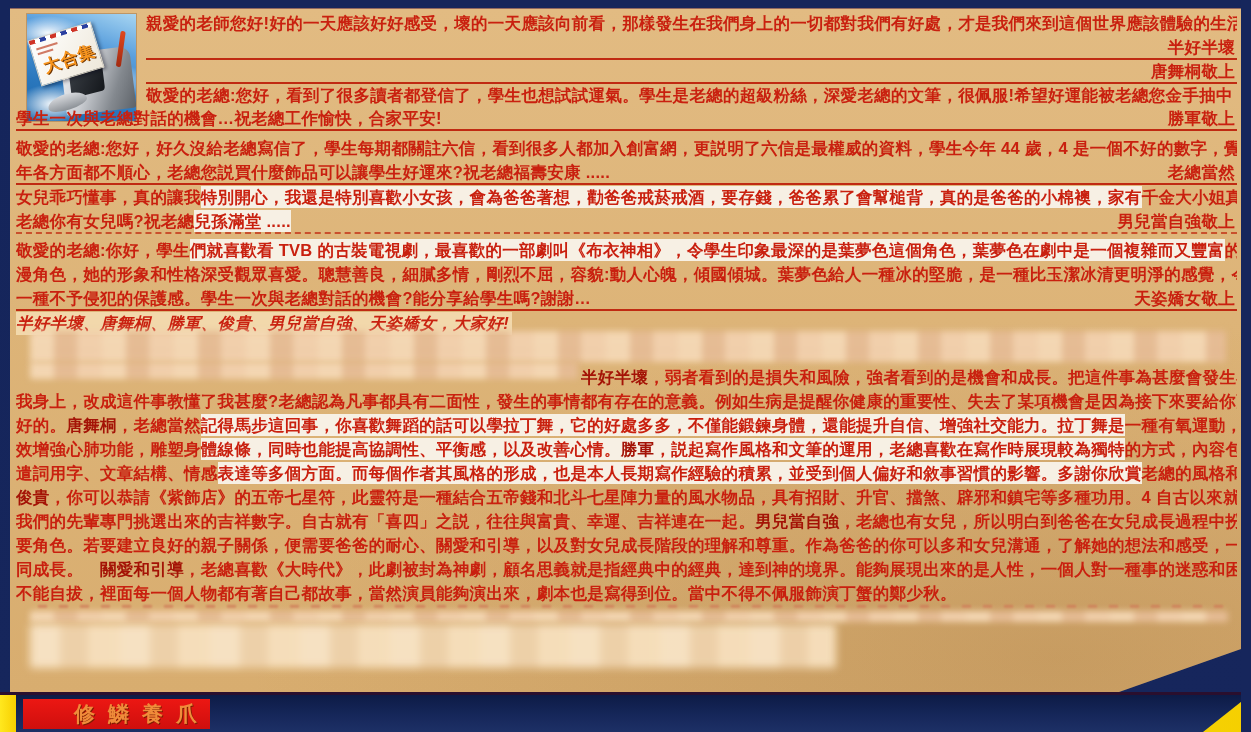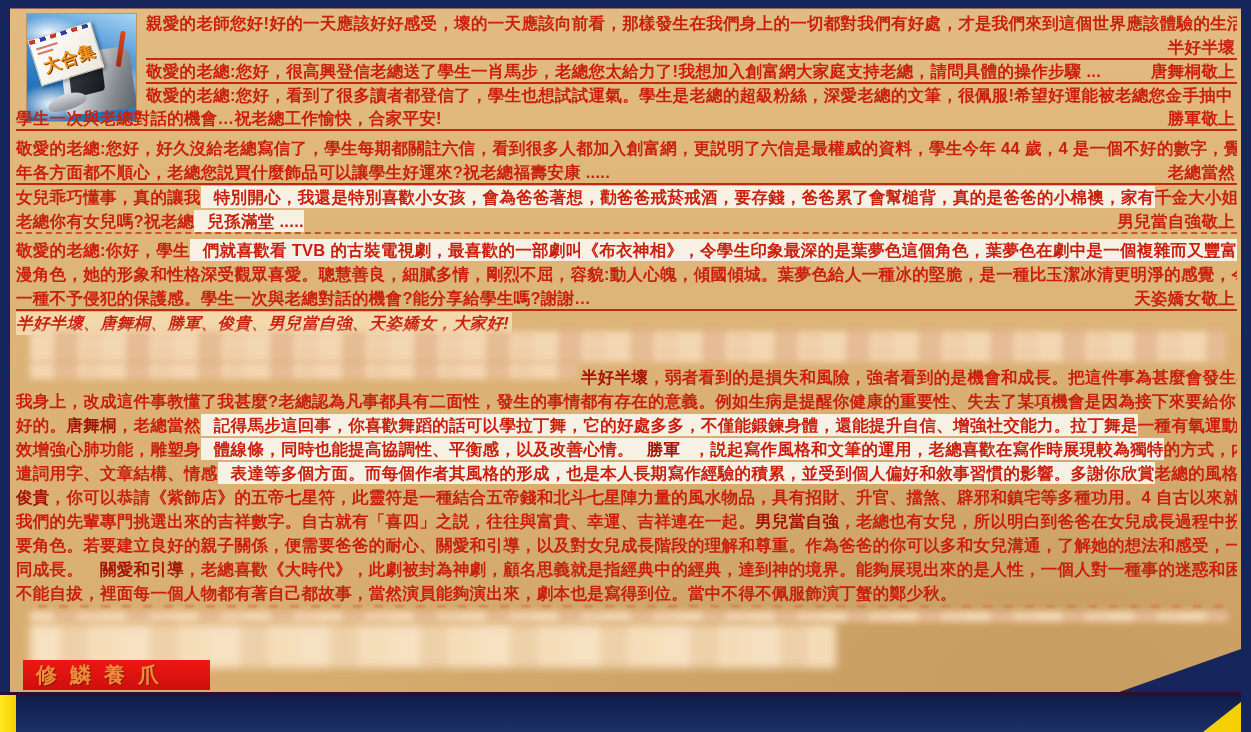--- a/index.html
+++ b/index.html
@@ -21,37 +21,37 @@
   }
   
   #footer{position:absolute;left:0;top:692px;width:1251px;height:40px;
     background:linear-gradient(180deg,#0d1b46 0%,#16275a 55%,#1d3066 100%);
     border-top:3px solid #2a0f2e;box-sizing:border-box;}
   #corner-yellow{position:absolute;left:0;top:660px;width:1251px;height:72px;
     background:linear-gradient(135deg,#fff23a,#f5cf00);
     clip-path:polygon(1203px 72px,1251px 34px,1251px 72px);}
   #yellow-bar{position:absolute;left:0;top:695px;width:16px;height:37px;
     background:linear-gradient(90deg,#ffe81f,#f7cf00);}
-  #stamp{position:absolute;left:23px;top:660px;width:187px;height:30px;
+  #stamp{position:absolute;left:23px;top:699px;width:187px;height:30px;
     background:linear-gradient(180deg,#ec1713,#cf0f0d);
-    display:flex;align-items:center;justify-content:flex-start;}
+    display:flex;align-items:center;justify-content:flex-end;}
   #stamp .stamp-text{font-size:21px;font-weight:900;color:#f08c3a;
     letter-spacing:13px;text-indent:13px;text-shadow:1px 1px 0 #7d1d00;white-space:nowrap;}
   
   #right-border{position:absolute;right:0;top:0;width:10px;height:732px;background:#16265c;}
   
   .tline{
     position:absolute;right:14px;height:24px;line-height:23px;
     font-size:16.5px;letter-spacing:0.3px;font-weight:600;color:#c9200f;
     white-space:nowrap;overflow:hidden;
   }
   .ul-solid{border-bottom:2px solid #c02a12;height:22px;}
   .ul-dash{border-bottom:2px dashed #c9502c;height:22px;}
   .tline .b{font-weight:900;color:#a41306;}
-  .tline .hl{background:#f7f0e4;box-shadow:0 -2px 0 #f7f0e4,0 2px 0 #f7f0e4;padding-left:13px;}
+  .tline .hl{background:#f7f0e4;box-shadow:0 -2px 0 #f7f0e4,0 2px 0 #f7f0e4;}
   .tline .band{background:rgba(248,228,188,.75);box-shadow:0 0 0 3px rgba(248,228,188,.75);}
   .sign{position:absolute;right:2px;top:0;font-weight:600;color:#c9200f;}
   
   .blur{position:absolute;filter:blur(3px);border-radius:2px;}
   .blur-mottle{
     background-image:
       repeating-linear-gradient(90deg, rgba(244,215,180,.95) 0 24px, rgba(229,187,148,.95) 24px 47px, rgba(241,207,172,.95) 47px 72px),
       repeating-linear-gradient(0deg, rgba(255,236,212,.4) 0 8px, rgba(219,173,133,.4) 8px 16px);
   }
   .blur-light{
@@ -110,21 +110,21 @@
       <div class="env-stripe"></div>
       <div class="env-line env-line1"></div>
       <div class="env-line env-line2"></div>
       <span class="env-title">大合集</span>
     </div>
   </div>
 
   <div id="text-layer">
       <div class="tline" style="top: 12px; left: 146px;"><span><span>親愛的老師您好!好的一天應該好好感受，壞的一天應該向前看，那樣發生在我們身上的一切都對我們有好處，才是我們來到這個世界應該體驗的生活。</span></span></div>
       <div class="tline ul-solid" style="top: 36px; left: 146px;"><span class="sign">半好半壞</span></div>
-      <div class="tline ul-solid" style="top: 60px; left: 146px;"><span><span>敬愛的老總:您好，很高興登信老總送了學生一肖馬步，老總您太給力了!我想加入創富網大家庭支持老總，請問具體的操作步驟 ...</span></span><span class="sign">唐舞桐敬上</span></div>
+      <div class="tline ul-solid" style="top: 60px; left: 146px;"><span class="sign">唐舞桐敬上</span></div>
       <div class="tline" style="top: 84px; left: 146px;"><span><span>敬愛的老總:您好，看到了很多讀者都登信了，學生也想試試運氣。學生是老總的超級粉絲，深愛老總的文筆，很佩服!希望好運能被老總您金手抽中，給</span></span></div>
       <div class="tline ul-solid" style="top: 107px; left: 16px;"><span><span>學生一次與老總對話的機會…祝老總工作愉快，合家平安!</span></span><span class="sign">勝軍敬上</span></div>
       <div class="tline" style="top: 137px; left: 16px;"><span><span>敬愛的老總:您好，好久沒給老總寫信了，學生每期都關註六信，看到很多人都加入創富網，更説明了六信是最權威的資料，學生今年 44 歲，4 是一個不好的數字，覺得今</span></span></div>
       <div class="tline ul-solid" style="top: 161px; left: 16px;"><span><span>年各方面都不順心，老總您説買什麼飾品可以讓學生好運來?祝老總福壽安康 .....</span></span><span class="sign">老總當然</span></div>
       <div class="tline" style="top: 186px; left: 16px;"><span><span>女兒乖巧懂事，真的讓我</span><span class="hl">特別開心，我還是特別喜歡小女孩，會為爸爸著想，勸爸爸戒菸戒酒，要存錢，爸爸累了會幫槌背，真的是爸爸的小棉襖，家有</span><span>千金大小姐真幸福，</span></span></div>
       <div class="tline ul-dash" style="top: 210px; left: 16px;"><span><span>老總你有女兒嗎?祝老總</span><span class="hl">兒孫滿堂 .....</span></span><span class="sign">男兒當自強敬上</span></div>
       <div class="tline" style="top: 239px; left: 16px;"><span><span>敬愛的老總:你好，學生</span><span class="hl">們就喜歡看 TVB 的古裝電視劇，最喜歡的一部劇叫《布衣神相》，令學生印象最深的是葉夢色這個角色，葉夢色在劇中是一個複雜而又豐富</span><span>的動</span></span></div>
       <div class="tline" style="top: 263px; left: 16px;"><span><span>漫角色，她的形象和性格深受觀眾喜愛。聰慧善良，細膩多情，剛烈不屈，容貌:動人心魄，傾國傾城。葉夢色給人一種冰的堅脆，是一種比玉潔冰清更明淨的感覺，令人有</span></span></div>
       <div class="tline ul-solid" style="top: 287px; left: 16px;"><span><span>一種不予侵犯的保護感。學生一次與老總對話的機會?能分享給學生嗎?謝謝…</span></span><span class="sign">天姿嬌女敬上</span></div>
       <div class="tline" style="top: 312px; left: 16px; font-style: italic;"><span class="band"><span>半好半壞、唐舞桐、勝軍、俊貴、男兒當自強、天姿嬌女，大家好!</span></span></div>

